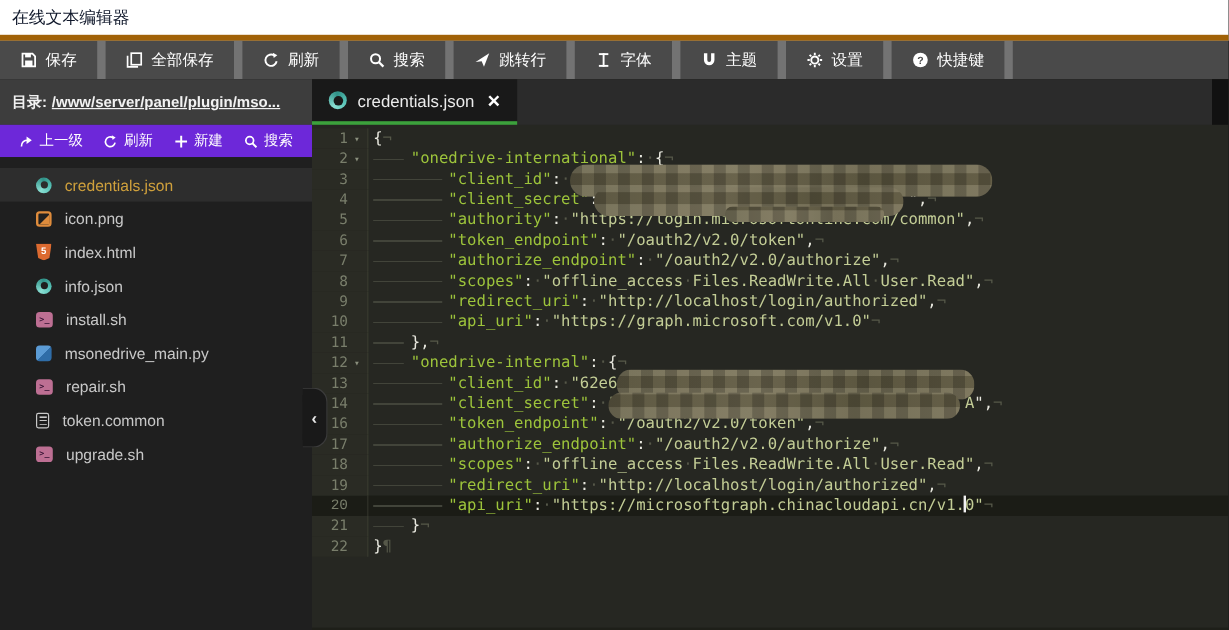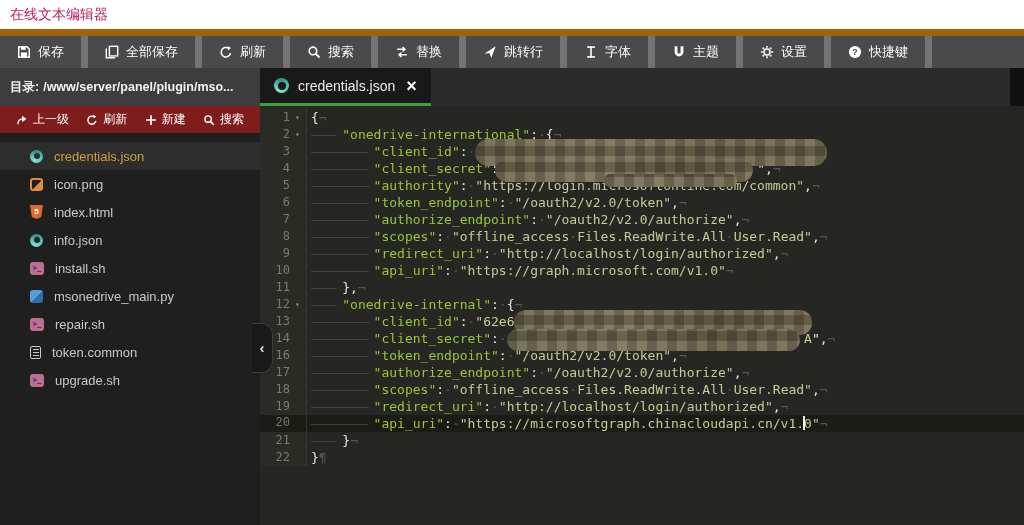--- a/index.html
+++ b/index.html
@@ -1,33 +1,33 @@
 <!DOCTYPE html>
 <html><head>
 <meta charset="utf-8">
 <style>
   html,body{margin:0;padding:0;background:#161616;}
   .page{position:relative;width:1024px;height:525px;overflow:hidden;background:#1f1f1f;
         font-family:"Liberation Sans","DejaVu Sans",sans-serif;}
   
-  .titlebar{height:29px;background:#ffffff;border-bottom:7px solid #a16207;color:#be185d;
+  .titlebar{height:29px;background:#ffffff;border-bottom:5px solid #a16207;color:#0f172a;
             font-size:14px;line-height:29px;padding-left:10px;}
   
   .toolbar{height:32px;background:#4a4a4a;display:flex;align-items:stretch;}
   .tbtn{display:flex;align-items:center;gap:7px;padding:0 17px;color:#fff;font-size:13px;
         border-right:7px solid #737373;cursor:pointer;background:transparent;border-top:none;border-bottom:none;border-left:none;}
   .icon{display:inline-flex;align-items:center;justify-content:center;}
   .toolbar .icon svg{width:14px;height:14px;}
   
   .main{display:flex;height:463px;}
   .sidebar{width:260px;flex:none;background:#1f1f1f;display:flex;flex-direction:column;}
   .dirbar{height:38px;background:#3d3d3d;color:#f2f2f2;font-size:12.5px;font-weight:bold;
           display:flex;align-items:center;padding-left:10px;white-space:nowrap;overflow:hidden;}
-  .dirbar .path{margin-left:4px;font-weight:bold;}
-  .fileactions{height:27px;background:#7f1d1d;display:flex;align-items:center;
+  .dirbar .path{margin-left:4px;font-weight:bold;text-decoration:underline;}
+  .fileactions{height:27px;background:#6d28d9;display:flex;align-items:center;
                justify-content:space-between;padding:0 16px;}
   .fact{display:flex;align-items:center;gap:5px;color:#fff;font-size:12px;cursor:pointer;}
   .fileactions .icon svg{width:12px;height:12px;}
   .filelist{flex:1;padding-top:9px;background:#1f1f1f;}
   .frow{display:flex;align-items:center;gap:11px;height:28px;padding-left:30px;
         color:#c8c8c8;font-size:13px;cursor:pointer;}
   .frow.selected{background:#2d2d2d;color:#cfa03c;}
   
   .fi{display:inline-block;flex:none;box-sizing:border-box;}
   .fi-json{position:relative;width:13px;height:13px;border-radius:50%;
@@ -125,29 +125,20 @@
           <svg viewBox="0 0 16 16">
             <circle cx="6.8" cy="6.8" r="4.3" fill="none" stroke="#fff" stroke-width="1.9"></circle>
             <path d="M10.1 10.1l4.2 4.2" stroke="#fff" stroke-width="2.2"></path>
           </svg>
         </span>
         <span>搜索</span>
       </button>
       <button class="tbtn">
         <span class="icon">
           <svg viewBox="0 0 16 16">
-            <path d="M2.5 4.8h8.7M8.6 2.2l2.8 2.6-2.8 2.6" fill="none" stroke="#fff" stroke-width="1.7"></path>
-            <path d="M13.5 11.2H4.8M7.4 8.6l-2.8 2.6 2.8 2.6" fill="none" stroke="#fff" stroke-width="1.7"></path>
-          </svg>
-        </span>
-        <span>替换</span>
-      </button>
-      <button class="tbtn">
-        <span class="icon">
-          <svg viewBox="0 0 16 16">
             <path d="M1.5 10L14.5 1.5 9.5 14.5 7.3 9.2z" fill="#fff"></path>
           </svg>
         </span>
         <span>跳转行</span>
       </button>
       <button class="tbtn">
         <span class="icon">
           <svg viewBox="0 0 16 16">
             <rect x="3.5" y="1.5" width="9" height="1.8" fill="#fff"></rect>
             <rect x="3.5" y="12.7" width="9" height="1.8" fill="#fff"></rect>

